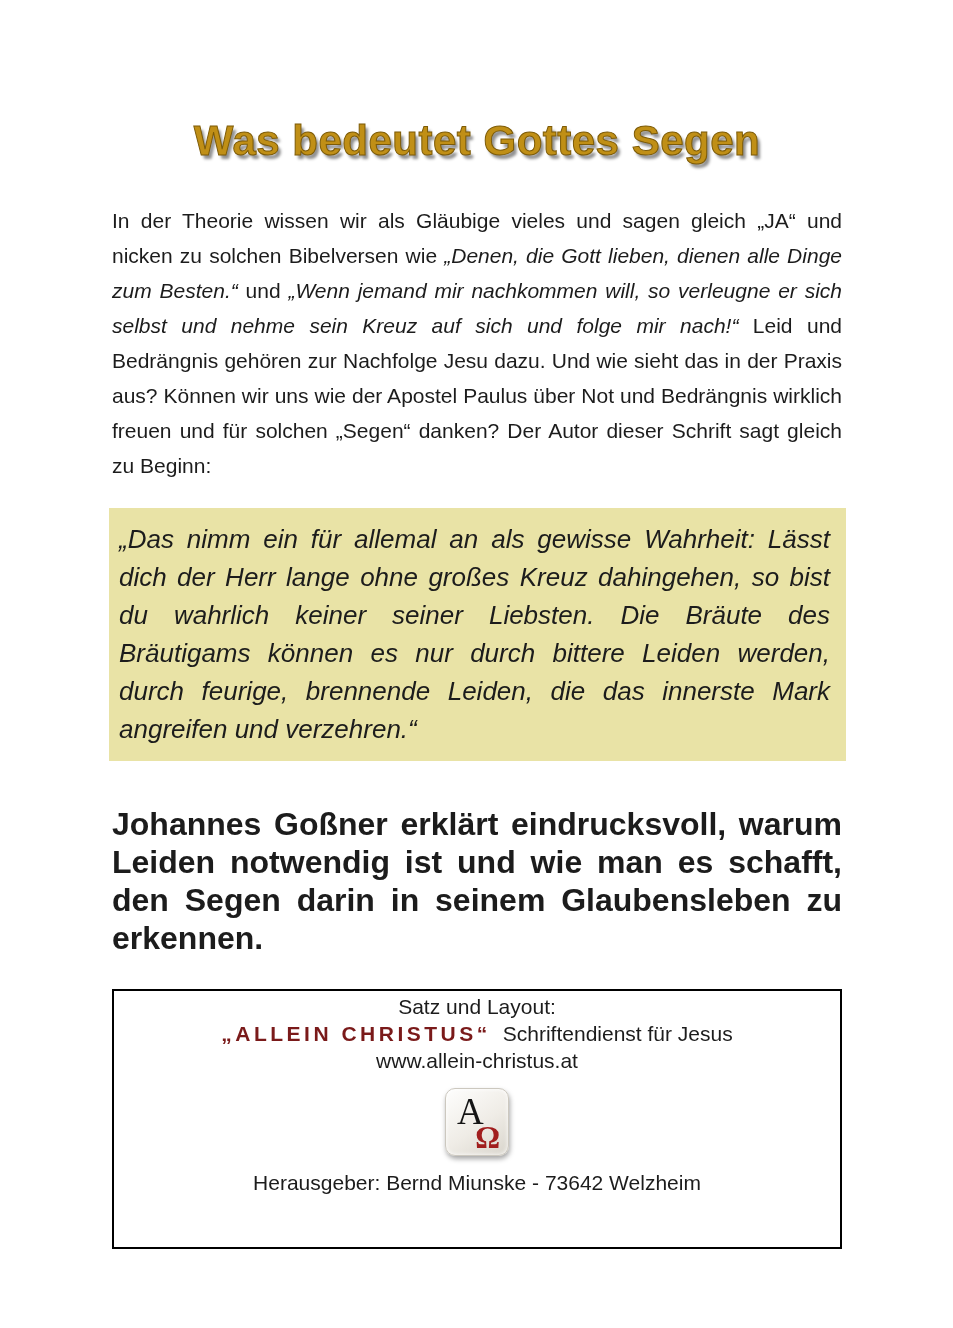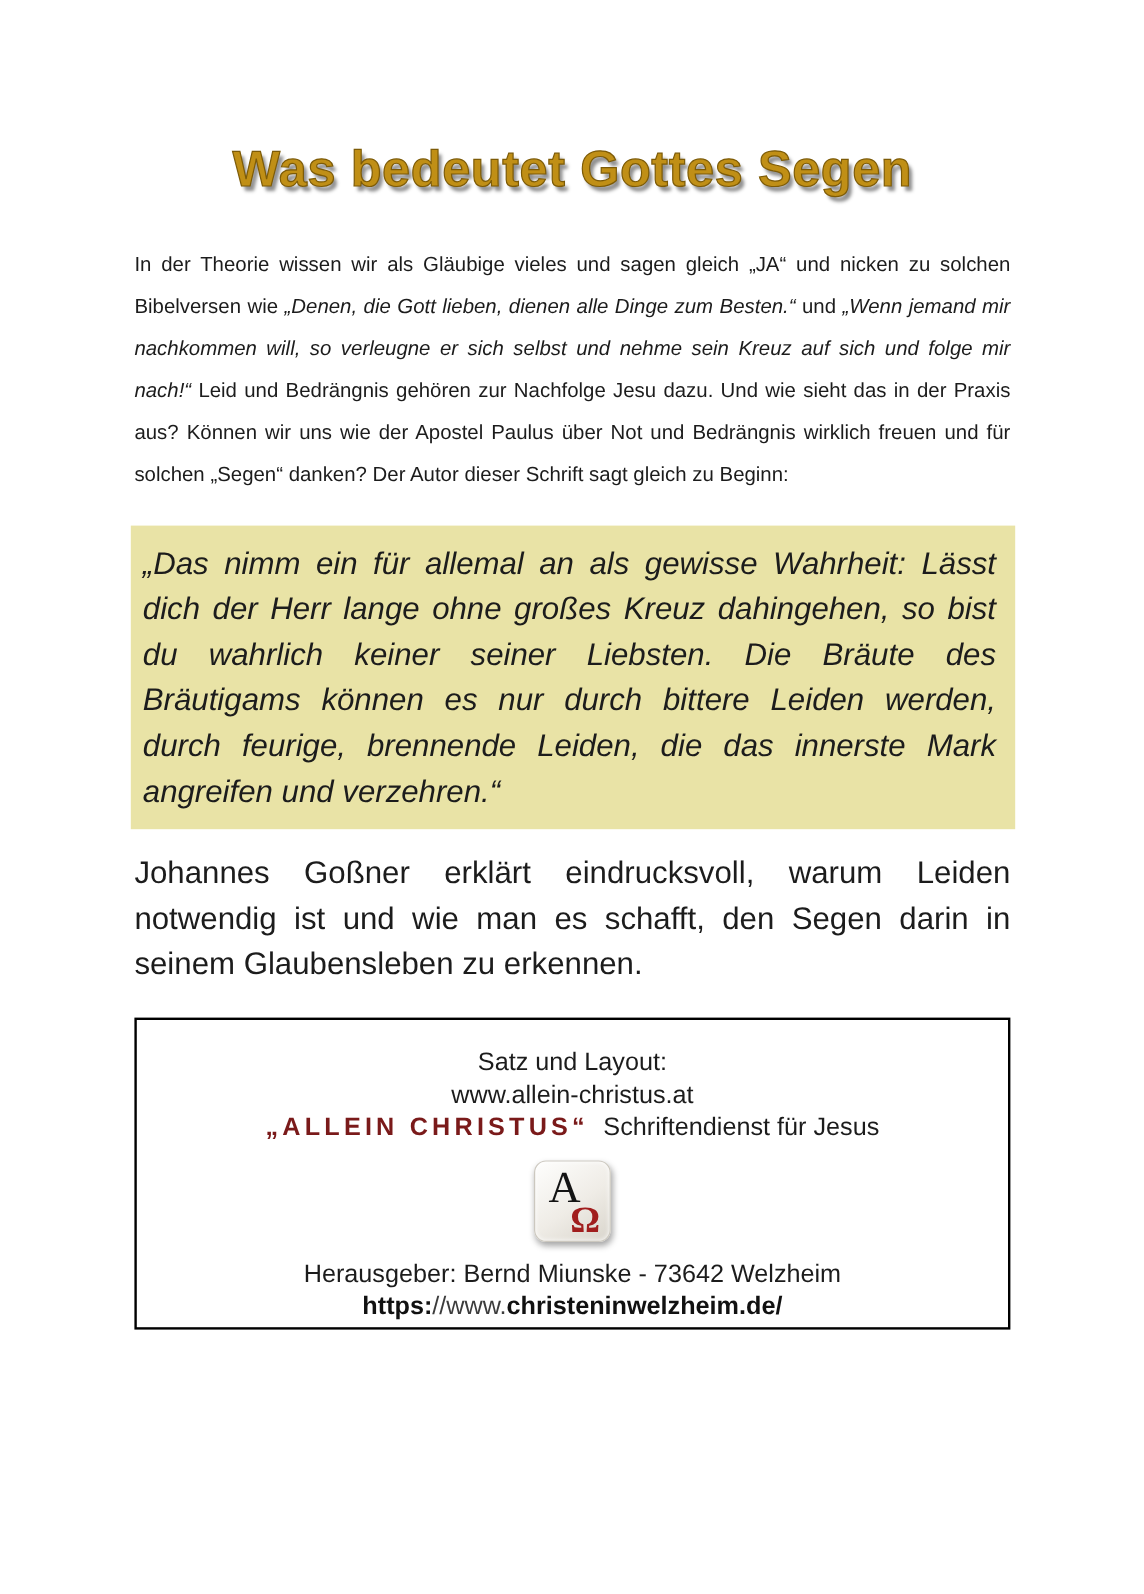--- a/index.html
+++ b/index.html
@@ -28,50 +28,50 @@
     font-size: 42px;
     font-weight: 800;
     line-height: 58px;
     letter-spacing: 0.5px;
     color: var(--gold);
     -webkit-text-stroke: 1px var(--gold-dark);
     text-shadow: 3px 4px 3px var(--title-shadow);
   }
   .intro {
     margin-top: 33px;
-    font-size: 17px;
+    font-size: 21px;
     line-height: 35px;
     text-align: justify;
   }
   .it { font-style: italic; }
   .quote {
     margin-top: 25px;
     margin-left: -3px;
     margin-right: -4px;
     background: var(--highlight-bg);
     padding: 12px 16px 13px 10px;
     font-size: 26px;
     line-height: 38px;
     font-style: italic;
     text-align: justify;
   }
   .summary {
-    margin-top: 17px;
-    font-size: 26px;
+    margin-top: 44px;
+    font-size: 32px;
     line-height: 38px;
-    font-weight: normal;
+    font-weight: bold;
     text-align: justify;
   }
   .imprint {
     margin-top: 18px;
     border: 2.5px solid #000;
     box-sizing: border-box;
     height: 260px;
     text-align: center;
-    padding-top: 22px;
+    padding-top: 2px;
   }
   .imprint .line {
     font-size: 21px;
     line-height: 27px;
   }
   .brand {
     color: var(--brand-red);
     font-weight: bold;
     letter-spacing: 3.5px;
   }
@@ -118,25 +118,24 @@
   </div>
 
   <p class="intro"><span>In der Theorie wissen wir als Gläubige vieles und sagen gleich „JA“ und nicken zu solchen Bibelversen wie </span><span class="it">„Denen, die Gott lieben, dienen alle Dinge zum Besten.“</span><span> und </span><span class="it">„Wenn jemand mir nachkommen will, so verleugne er sich selbst und nehme sein Kreuz auf sich und folge mir nach!“</span><span> Leid und Bedrängnis gehören zur Nachfolge Jesu dazu. Und wie sieht das in der Praxis aus? Können wir uns wie der Apostel Paulus über Not und Bedrängnis wirklich freuen und für solchen „Segen“ danken? Der Autor dieser Schrift sagt gleich zu Beginn:</span></p>
 
   <div class="quote">„Das nimm ein für allemal an als gewisse Wahrheit: Lässt dich der Herr lange ohne großes Kreuz dahingehen, so bist du wahrlich keiner seiner Liebsten. Die Bräute des Bräutigams können es nur durch bittere Leiden werden, durch feurige, brennende Leiden, die das innerste Mark angreifen und verzehren.“</div>
 
   <p class="summary">Johannes Goßner erklärt eindrucksvoll, warum Leiden notwendig ist und wie man es schafft, den Segen darin in seinem Glaubensleben zu erkennen.</p>
 
   <div class="imprint">
     <div class="line">Satz und Layout:</div>
+    <div class="line"><span class="brand">„ALLEIN CHRISTUS“</span><span class="brand-suffix">Schriftendienst für Jesus</span></div>
     <div class="line">www.allein-christus.at</div>
-    <div class="line"><span class="brand">„ALLEIN CHRISTUS“</span><span class="brand-suffix">Schriftendienst für Jesus</span></div>
 
     <div class="keycap">
       <span class="alpha">A</span>
       <span class="omega">Ω</span>
     </div>
 
     <div class="line publisher">Herausgeber: Bernd Miunske - 73642 Welzheim</div>
-    <div class="line site-url"><span class="url-bold">https:</span><span class="url-light">//www.</span><span class="url-bold">christeninwelzheim.de/</span></div>
   </div>
 
 </div>
 
 </body></html>

